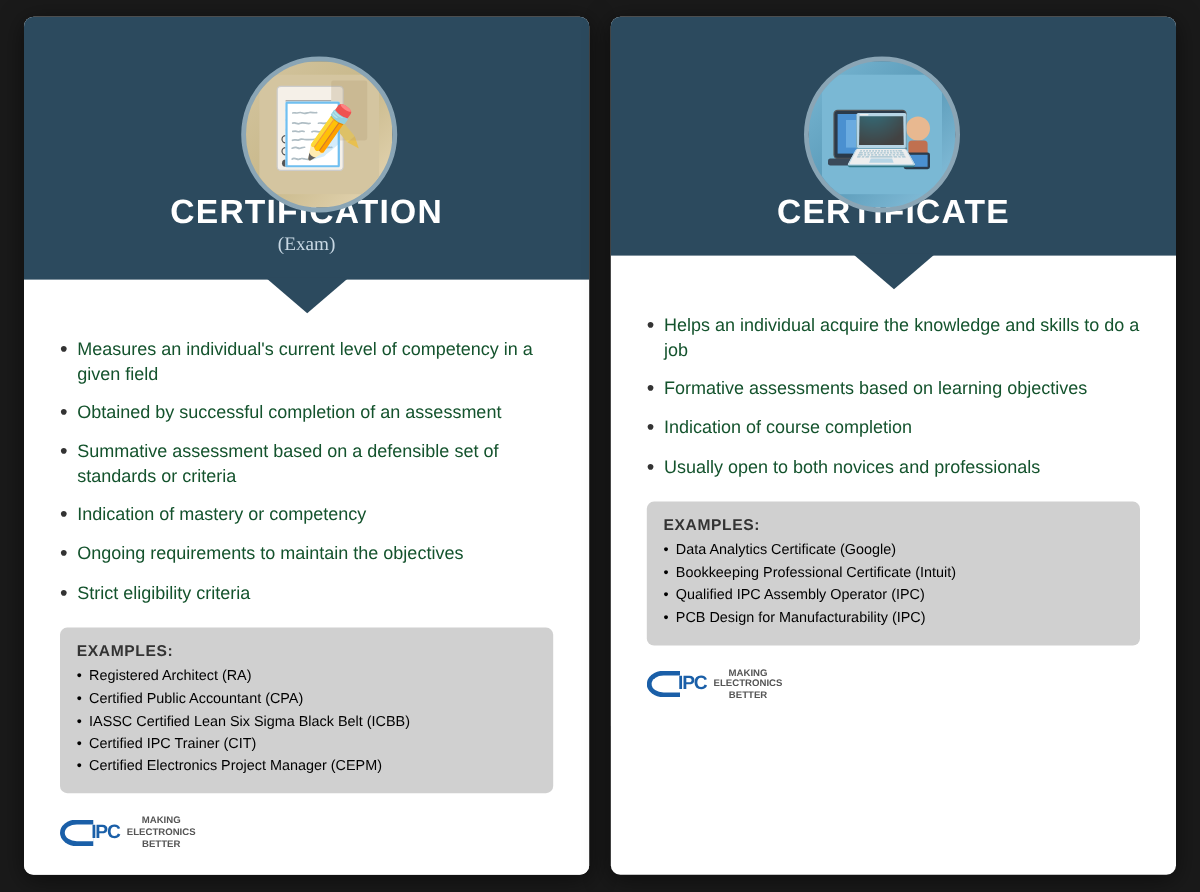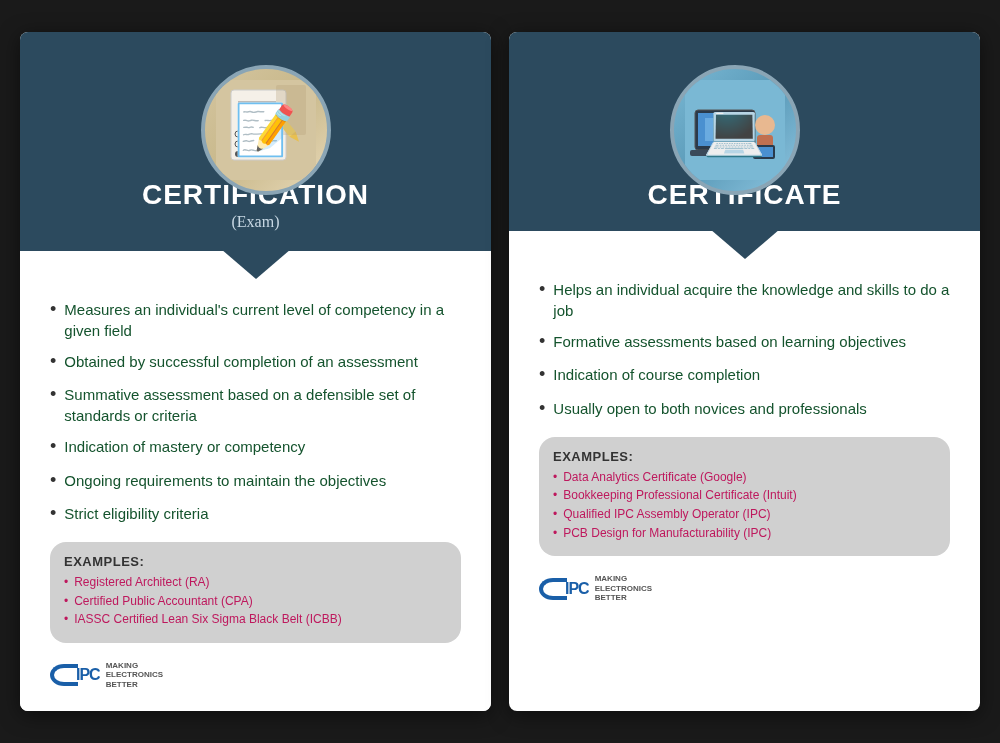--- a/index.html
+++ b/index.html
@@ -133,52 +133,53 @@
     .bullet-list li::before {
       content: '•';
       color: #333;
       font-size: 18px;
       margin-right: 8px;
       margin-top: -2px;
       flex-shrink: 0;
     }
     .examples-box {
       background: #d0d0d0;
-      border-radius: 16px;
+      border-radius: 6px;
       padding: 12px 14px;
       margin-bottom: 14px;
     }
     .examples-title {
       font-size: 13px;
       font-weight: 700;
       color: #333;
       margin-bottom: 6px;
       letter-spacing: 0.5px;
     }
     .examples-list {
       list-style: none;
     }
     .examples-list li {
       display: flex;
       align-items: flex-start;
       font-size: 12px;
-      color: #be185d;
+      color: #000000;
       margin-bottom: 3px;
       line-height: 1.3;
     }
     .examples-list li::before {
       content: '•';
       margin-right: 6px;
       flex-shrink: 0;
     }
     .ipc-logo {
       display: flex;
       align-items: center;
       gap: 6px;
       padding: 4px 0 6px;
+      text-align: center;
     }
     .ipc-logo-text {
       font-size: 8px;
       color: #555;
       line-height: 1.2;
       font-weight: 600;
     }
     .ipc-c-shape {
       display: inline-block;
       width: 28px;
@@ -247,20 +248,22 @@
           <li>Ongoing requirements to maintain the objectives</li>
           <li>Strict eligibility criteria</li>
         </ul>
 
       <div class="examples-box">
         <div class="examples-title">EXAMPLES:</div>
         <ul class="examples-list">
         <li>Registered Architect (RA)</li>
             <li>Certified Public Accountant (CPA)</li>
             <li>IASSC Certified Lean Six Sigma Black Belt (ICBB)</li>
+            <li>Certified IPC Trainer (CIT)</li>
+            <li>Certified Electronics Project Manager (CEPM)</li>
           </ul>
       </div>
 
       <div class="ipc-logo">
         <div class="logo-row">
           <div class="ipc-c-shape"></div>
           <span class="ipc-letters">IPC</span>
         </div>
         <div class="ipc-logo-text">MAKING<br>ELECTRONICS<br>BETTER</div>
       </div>

